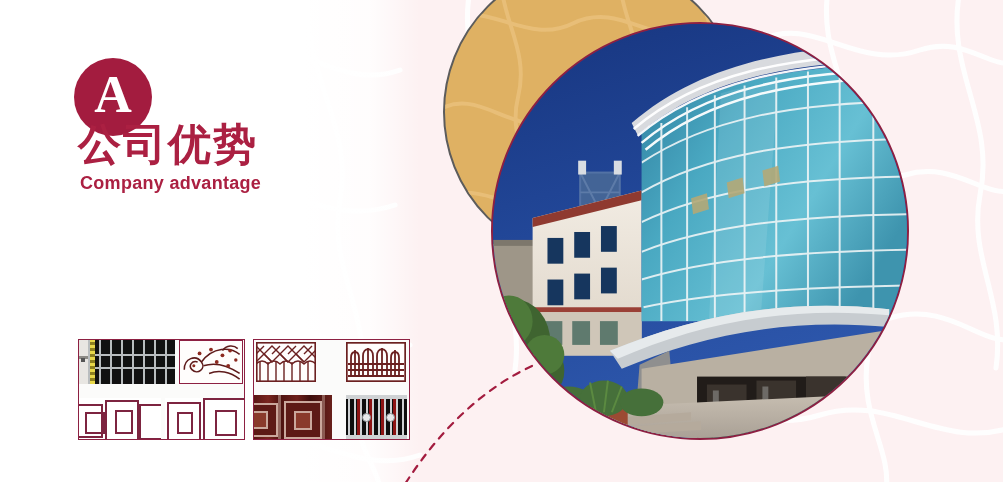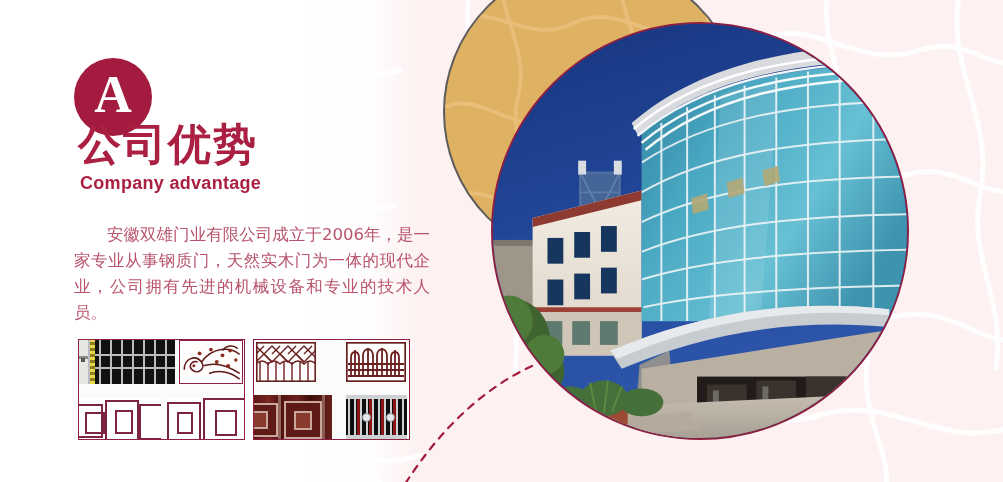--- a/index.html
+++ b/index.html
@@ -302,21 +302,20 @@
   </svg>
 
   <div id="heading">
     <div id="badge-a">
       <span>A</span>
     </div>
     <div id="title-cn">公司优势</div>
     <div id="title-en">Company advantage</div>
   </div>
 
-  <div id="para">安徽双雄门业有限公司成立于2006年，是一家专业从事钢质门，天然实木门为一体的现代企业，公司拥有先进的机械设备和专业的技术人员。</div>
 
   <div class="strip" id="strip-left">
 
     <div class="cell tile-bars" style="left:0;top:0;width:96px;height:44px;">
       <div class="v" style="left:9px"></div>
         <div class="v" style="left:20px"></div>
       <div class="v" style="left:31px"></div>
         <div class="v" style="left:42px"></div>
       <div class="v" style="left:53px"></div>
         <div class="v" style="left:64px"></div>

